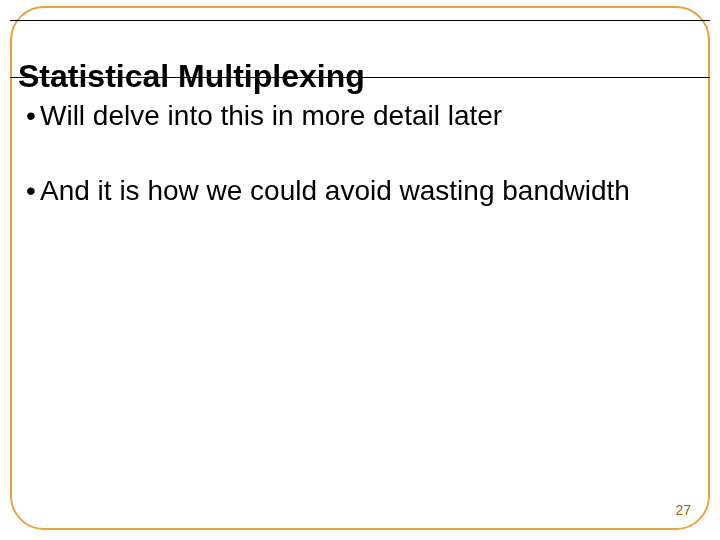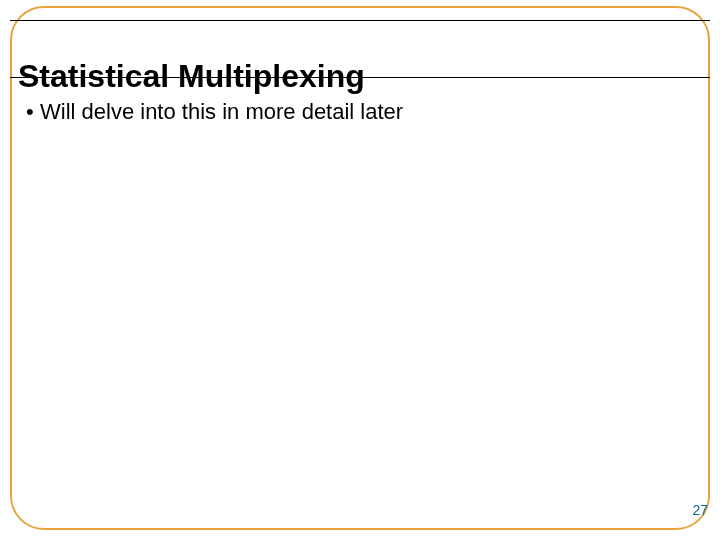--- a/index.html
+++ b/index.html
@@ -54,49 +54,52 @@
     letter-spacing: 0px;
     margin-top: 30px;
   }
   .body {
     position: absolute;
     left: 26px;
     right: 26px;
     top: 98px;
   }
   .bullet {
-    font-size: 22px;
+    font-size: 28px;
     color: #000000;
     line-height: 1.25;
     margin-bottom: 40px;
   }
   .bullet .dot {
     display: inline-block;
     width: 14px;
   }
   .page-number {
     position: absolute;
-    right: 12px;
+    right: 29px;
     bottom: 22px;
     font-size: 14px;
-    color: #0369a1;
+    color: #a16207;
   }
 </style>
 </head>
 <body>
 
 <div class="slide">
   <div class="outer-frame"></div>
 
   <div class="title-wrap">
     <div class="title-line-top"></div>
     <div class="title-text">Statistical Multiplexing</div>
     <div class="title-line-bottom"></div>
   </div>
 
   <div class="body">
     <div class="bullet">
       <span class="dot">•</span><span>Will delve into this in more detail later</span>
     </div>
+    <div class="bullet">
+      <span class="dot">•</span><span>And it is how we could avoid wasting bandwidth</span>
+    </div>
   </div>
 
   <div class="page-number">27</div>
 </div>
 
 </body></html>

